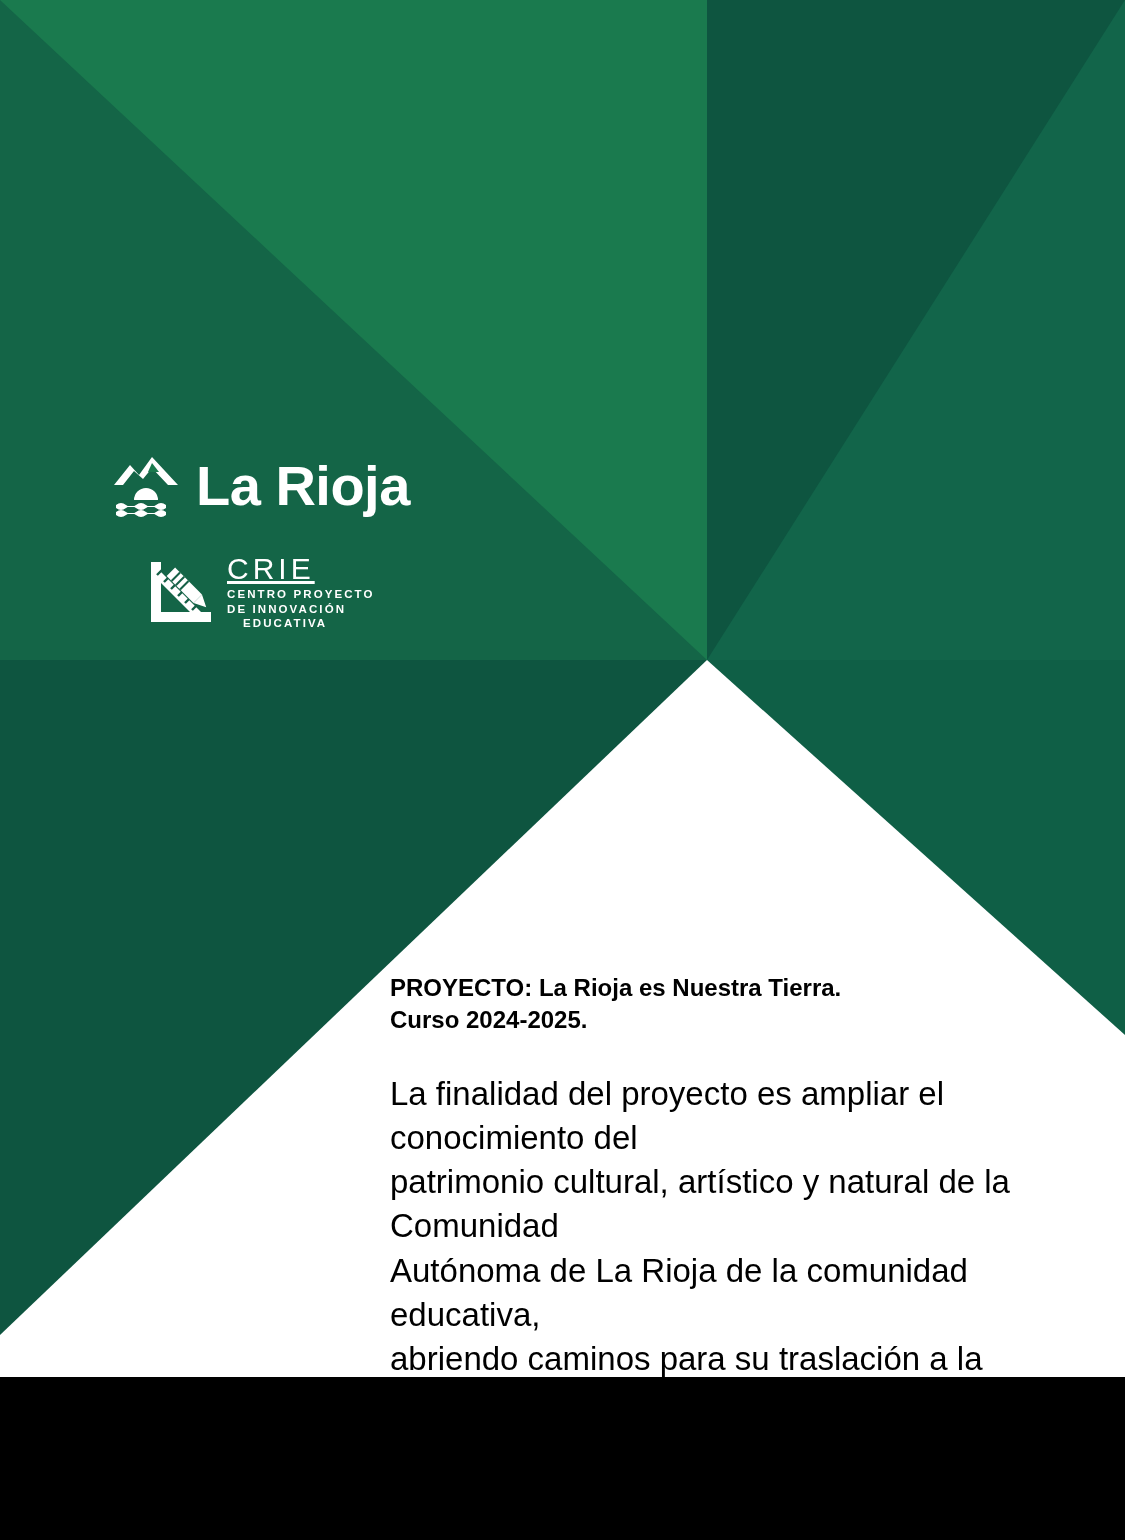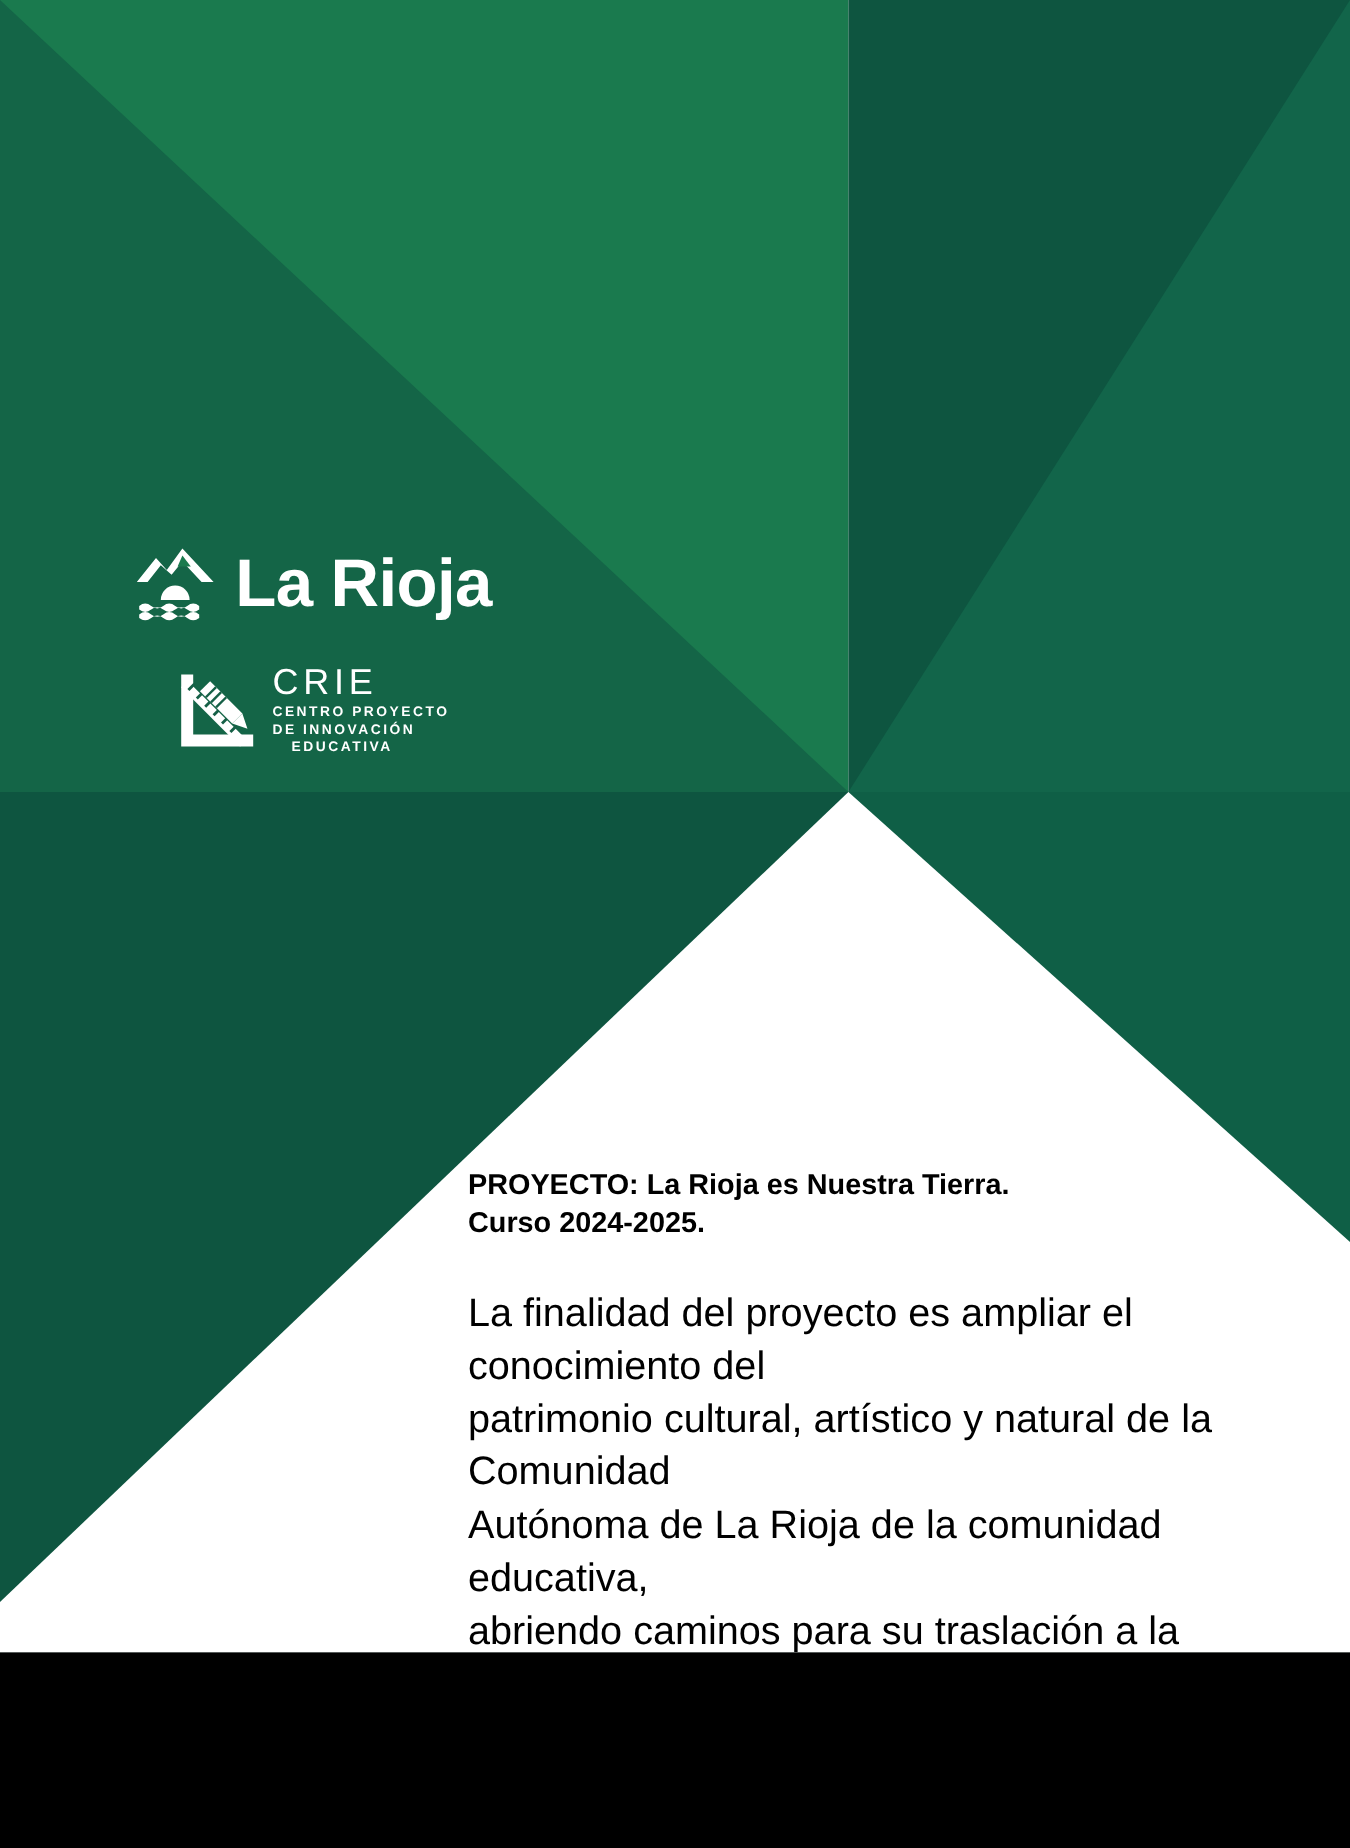--- a/index.html
+++ b/index.html
@@ -10,21 +10,21 @@
   body {
     width: 1125px;
     height: 1540px;
     font-family: "Liberation Sans", sans-serif;
     overflow: hidden;
   }
   .canvas {
     position: relative;
     width: 1125px;
     height: 1540px;
-    background: #ffffff;
+    background: #fde047;
     overflow: hidden;
   }
   
   .page {
     position: absolute;
     left: 0;
     top: 0;
     width: 1125px;
     height: 1377px;
     overflow: hidden;
@@ -78,20 +78,21 @@
   }
   .crie-text {
     color: #ffffff;
     line-height: 1.0;
   }
   .crie-title {
     font-size: 30px;
     letter-spacing: 4px;
     font-weight: normal;
     display: block;
+    text-decoration: underline;
   }
   .crie-sub {
     font-size: 11.5px;
     letter-spacing: 2.1px;
     font-weight: bold;
     display: block;
     margin-top: 5px;
   }
   .crie-sub.l2 { margin-top: 3px; }
   .crie-sub.l3 { margin-top: 3px; margin-left: 16px; }

